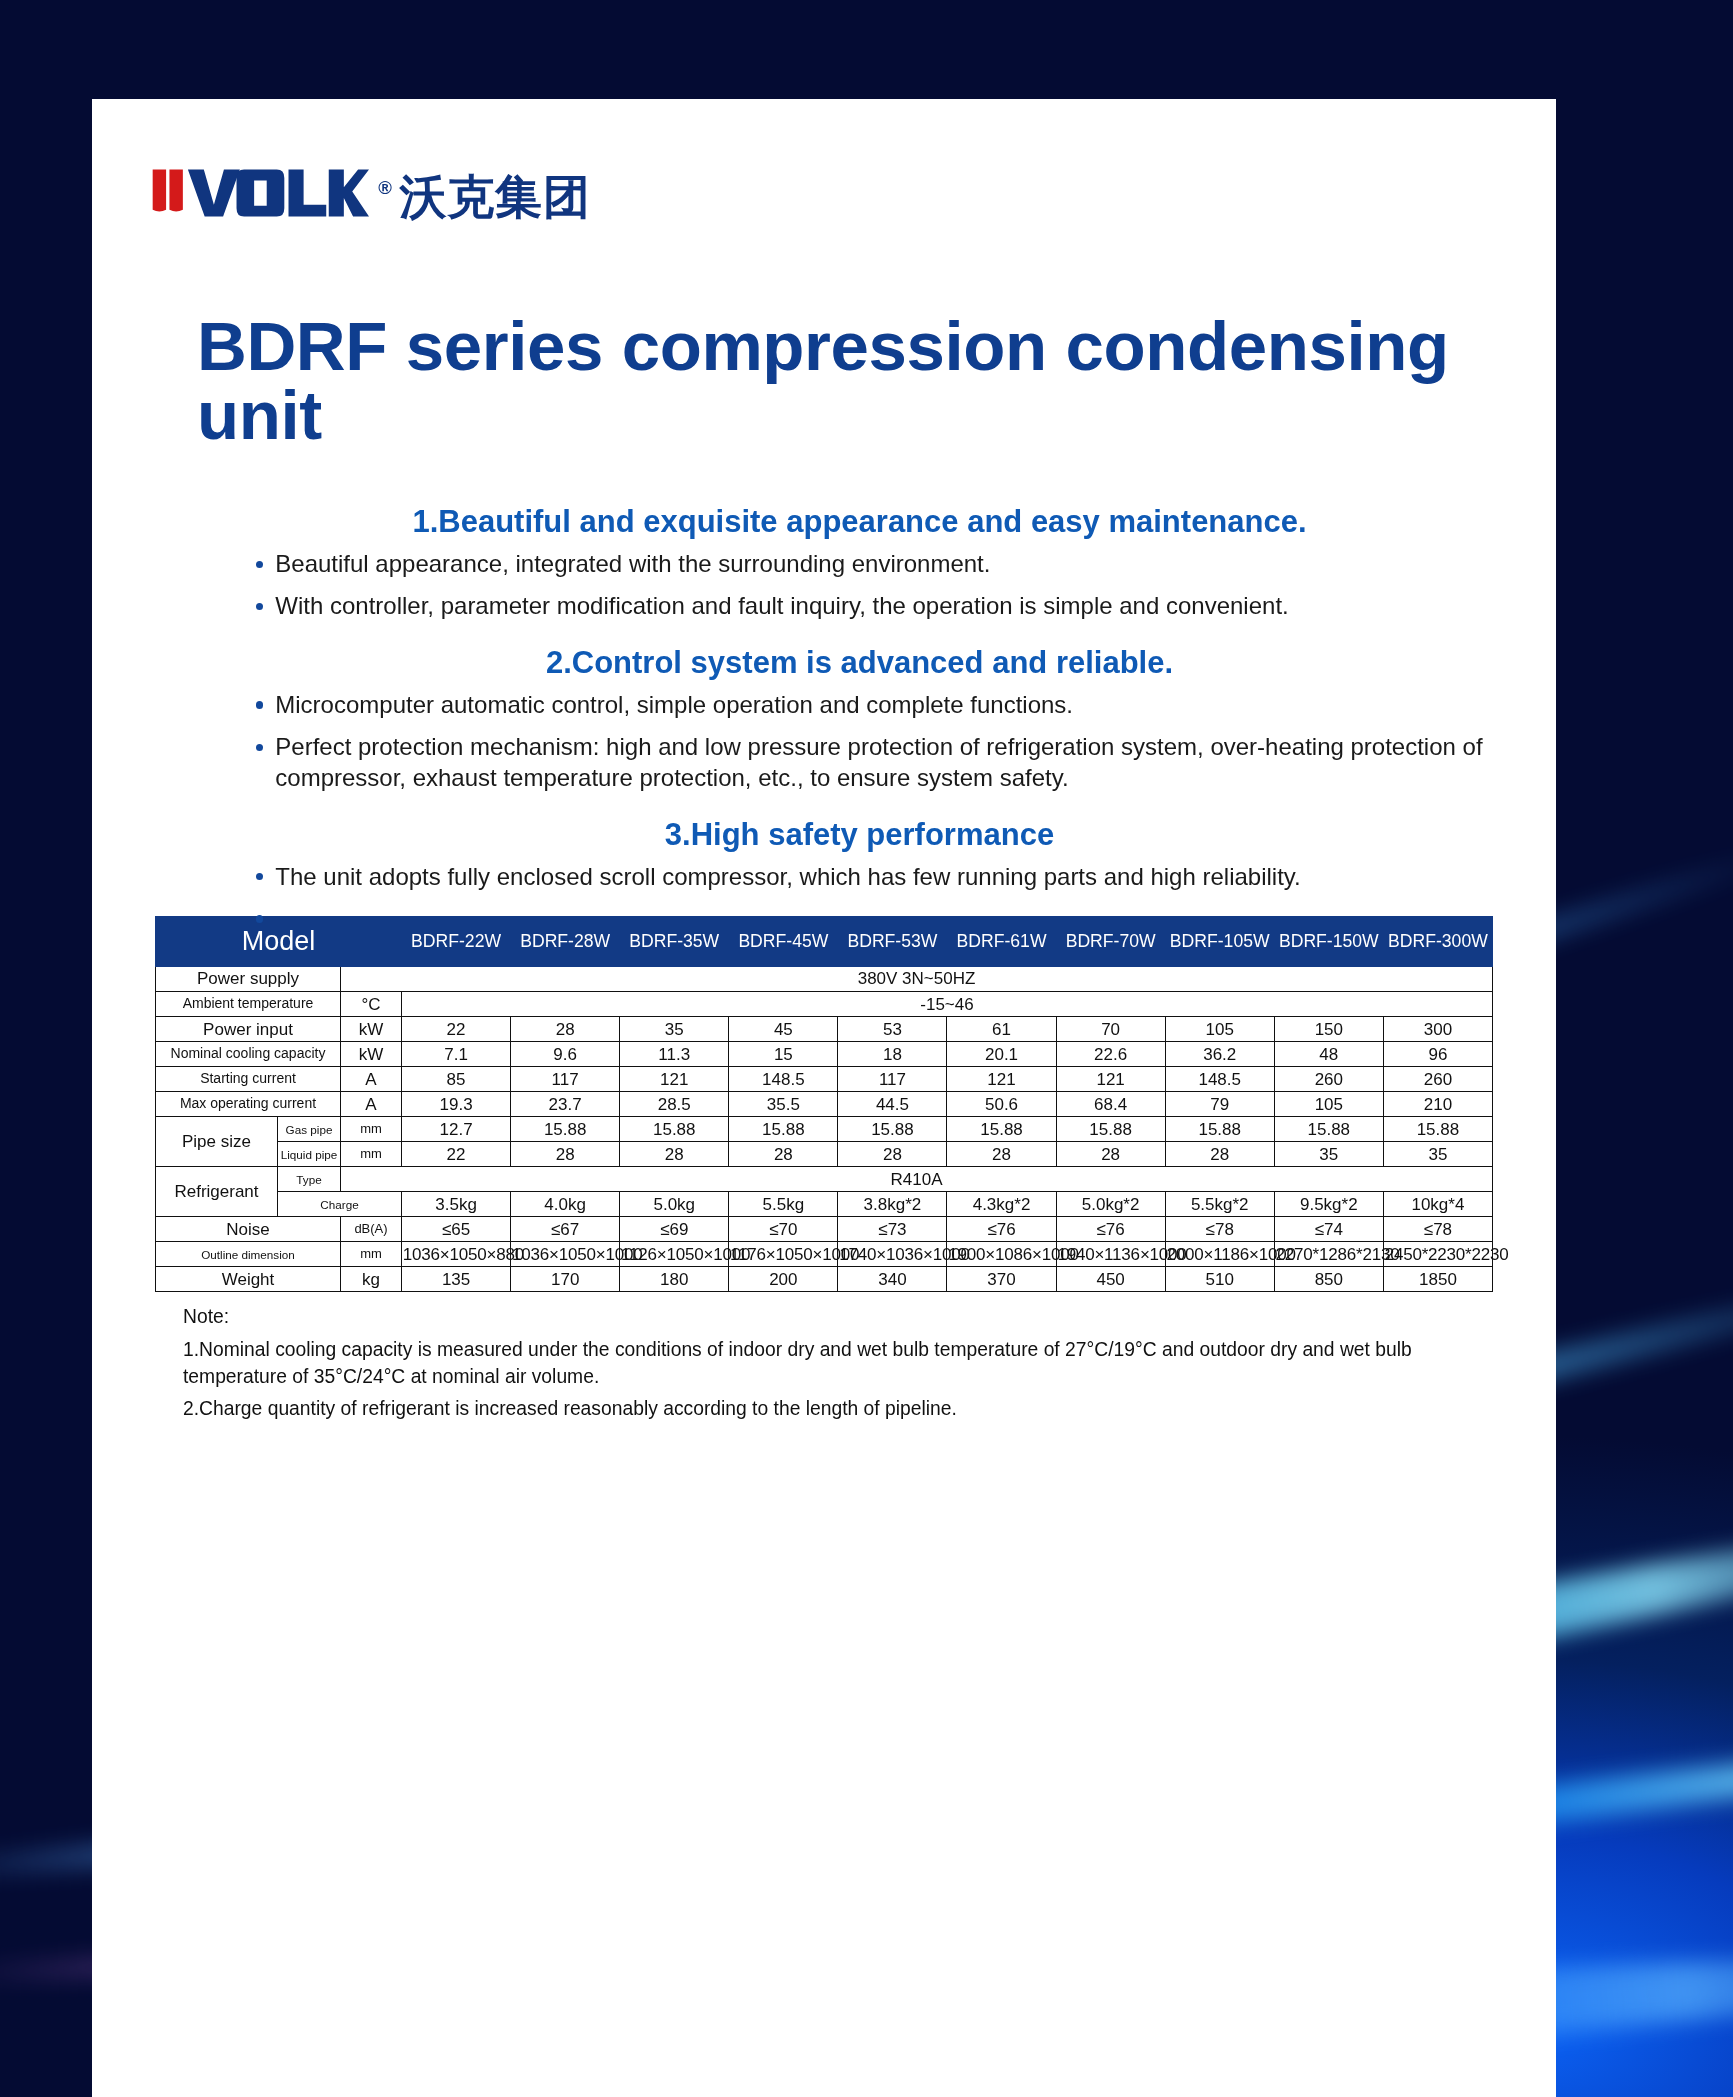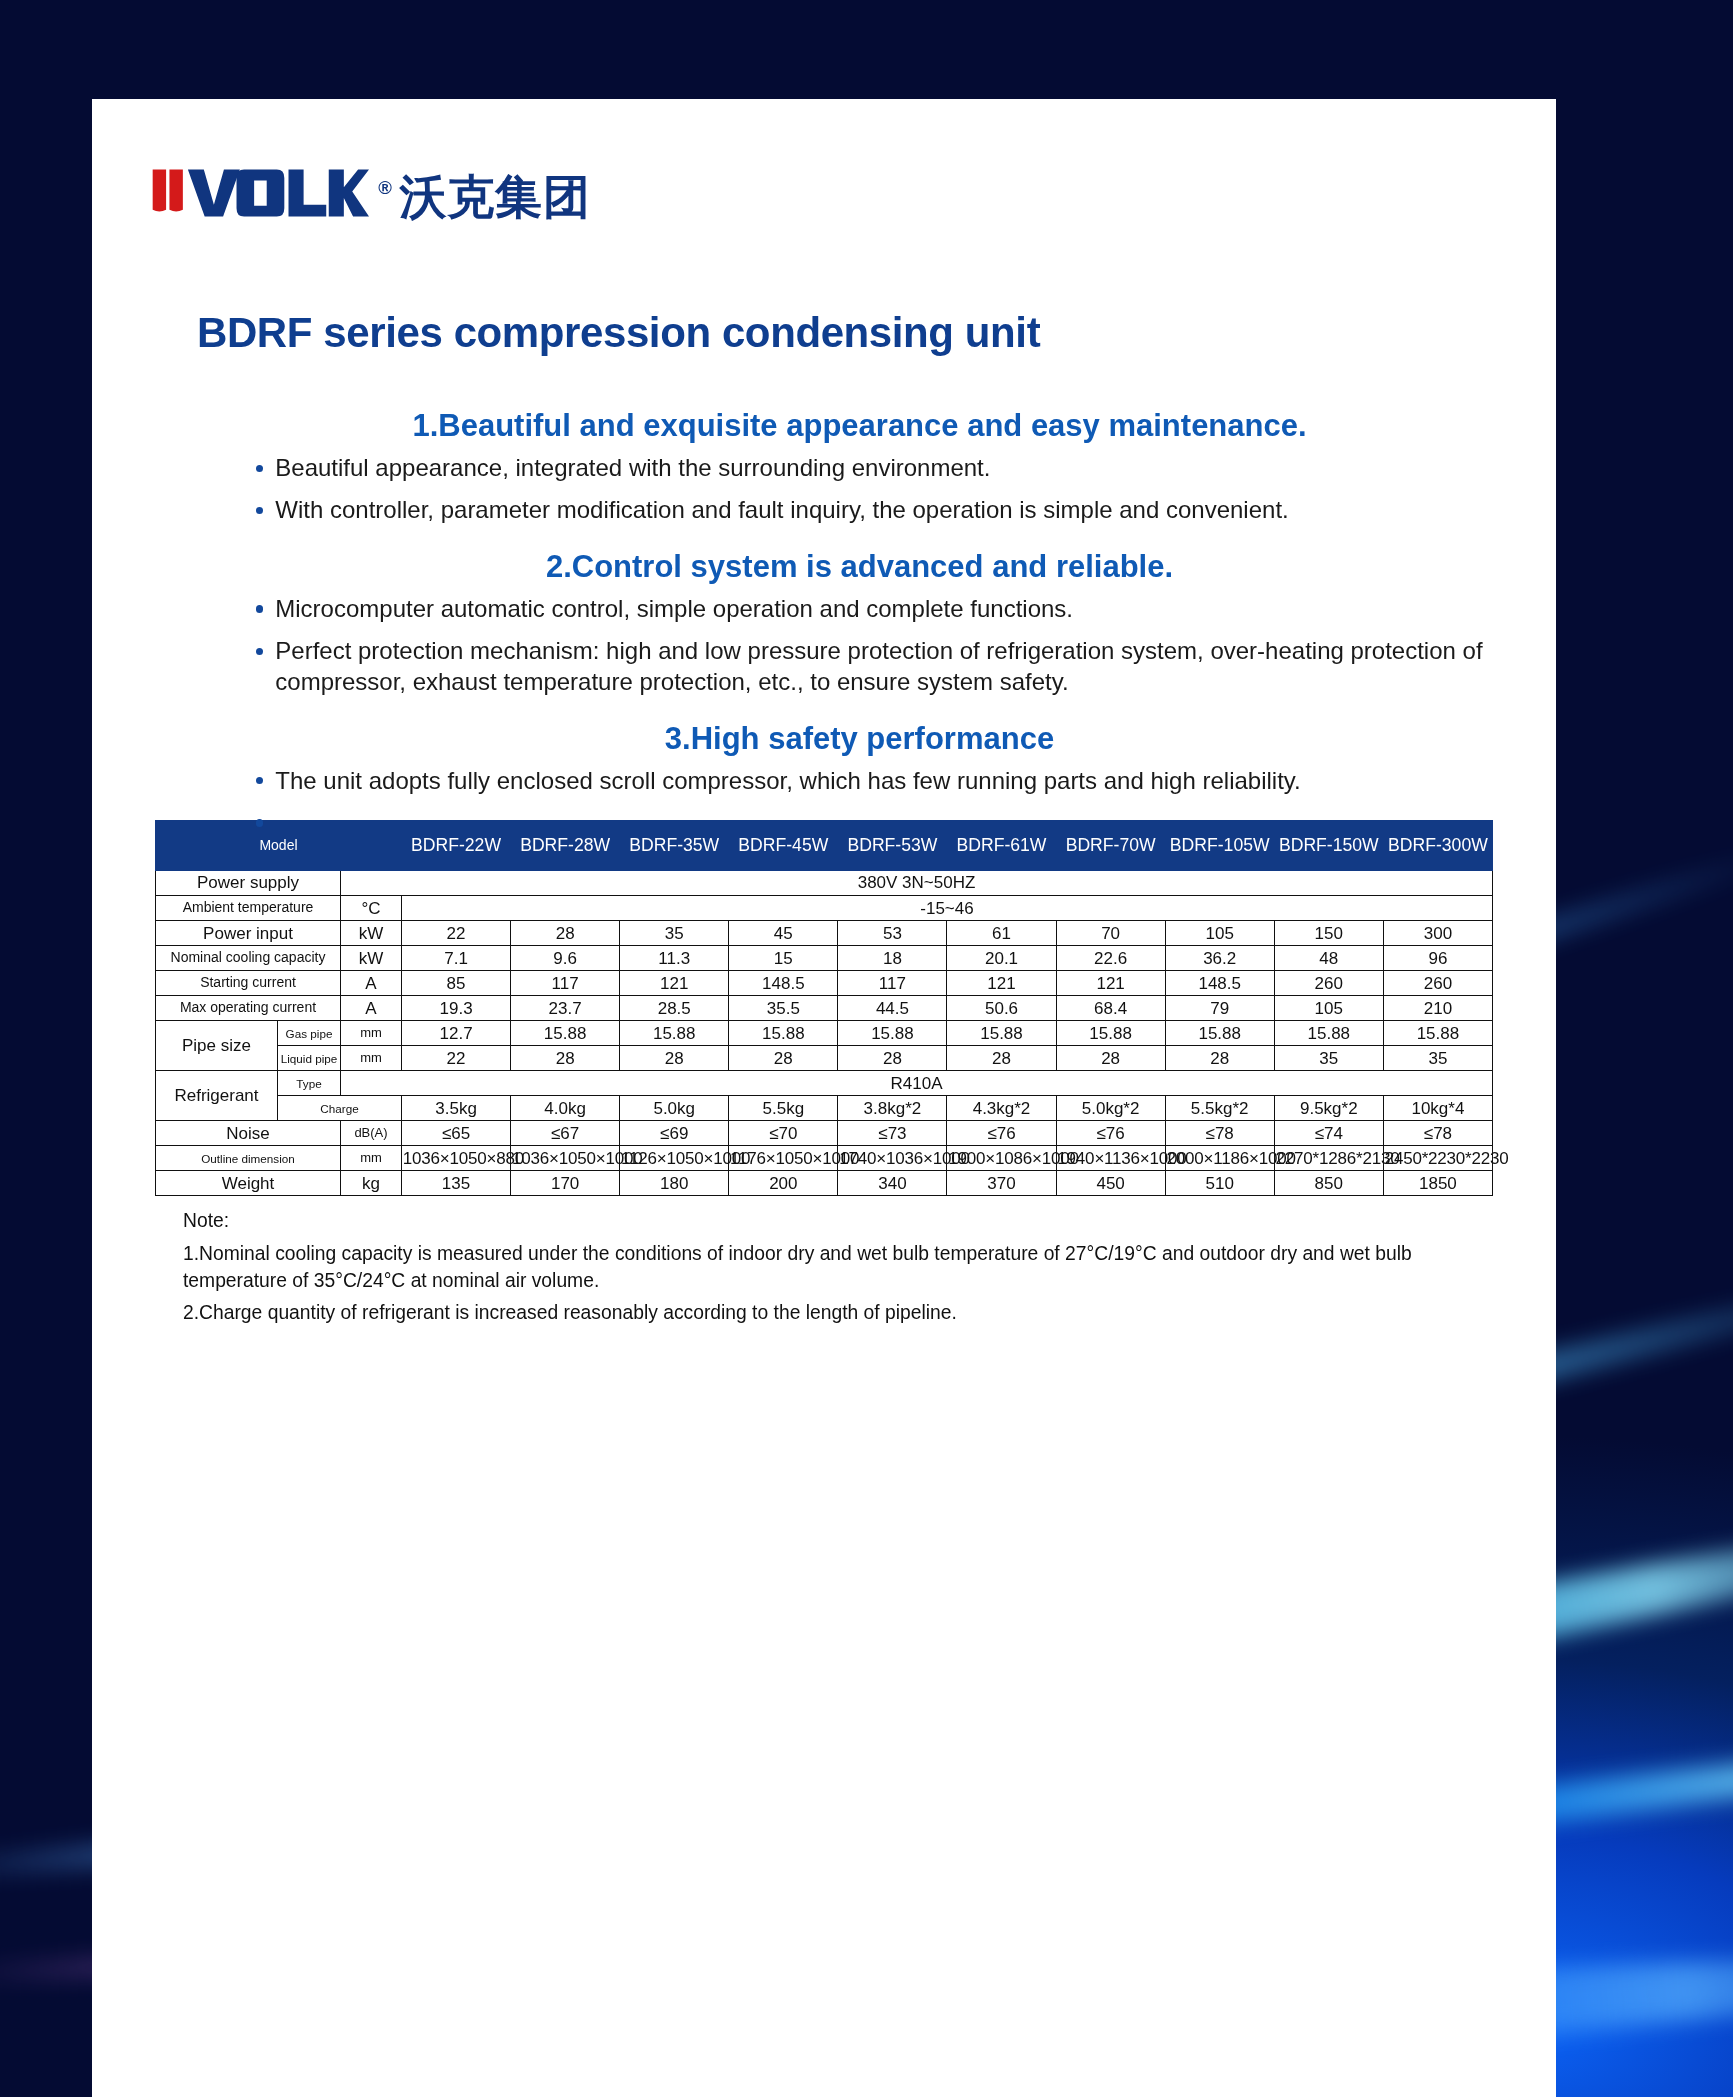--- a/index.html
+++ b/index.html
@@ -43,41 +43,41 @@
   #logo-row{padding:67px 0 0 59px;}
   .logo{display:flex;align-items:flex-end;gap:7.6px;}
   .logo-mark{display:flex;align-items:flex-end;}
   .logo-reg{font-size:18.5px;color:#10357f;font-weight:bold;vertical-align:super;margin-left:1.7px;margin-bottom:22px;}
   .logo-cn{font-size:47px;font-weight:bold;color:#10357f;letter-spacing:0.8px;line-height:1;
            font-family:"DejaVu Sans", sans-serif;margin-bottom:0.8px;}
 
   
   h1#doc-title{
     margin:91px 0 18px 0;padding:0 0 0 105px;
-    font-size:42px;font-weight:bold;color:#0f3e8f;letter-spacing:-0.4px;line-height:1;
+    font-size:69px;font-weight:bold;color:#0f3e8f;letter-spacing:-0.4px;line-height:1;
   }
 
   
   #sections{margin-top:55px;padding-left:138px;padding-right:67px;}
   .sec-head{font-size:31px;font-weight:bold;color:#0f5ab5;margin:0 0 9.2px 0;line-height:1.1;text-align:center;}
   .sec{margin-bottom:24px;}
   .bullets{list-style:none;margin:0;padding:0 0 0 26px;}
   .bullets li{position:relative;font-size:24px;color:#1a1a1a;line-height:1.30;margin-bottom:11px;padding-left:19.3px;}
   .bullets li .dot{position:absolute;left:0;top:.52em;width:7.1px;height:7.1px;border-radius:50%;background:#12489c;}
   .plain-para{font-size:24px;color:#1a1a1a;line-height:1.32;padding-left:45px;margin:3.4px 0 0 0;}
 
   
   #spec-wrap{margin-top:19.3px;padding-left:63px;padding-right:63px;}
   table.spec{border-collapse:collapse;width:100%;table-layout:fixed;}
   table.spec td,table.spec th{
     border:0.8px solid #111;text-align:center;vertical-align:middle;
     color:#111;font-size:17px;padding:2.5px 0.8px;line-height:1.12;
   }
   table.spec thead th{background:#123a85;color:#fff;font-weight:normal;font-size:17.6px;height:44px;border-color:#123a85;}
-  table.spec thead th.model-h{font-size:14px;text-align:center;}
+  table.spec thead th.model-h{font-size:27px;text-align:center;}
   td.lbl{font-size:17px;}
   td.lbl.sm{font-size:14px;}
   td.lbl.xs{font-size:11.7px;}
   td.unit{font-size:16px;}
   td.unit.sm{font-size:13px;}
   td.dim{font-size:11.3px;letter-spacing:-0.2px;}
   td.span-val{font-size:19.3px;}
   .rowlbl-vert{font-size:13px;}
   col.c-lbl{width:122px;}
   col.c-unit{width:61px;}

